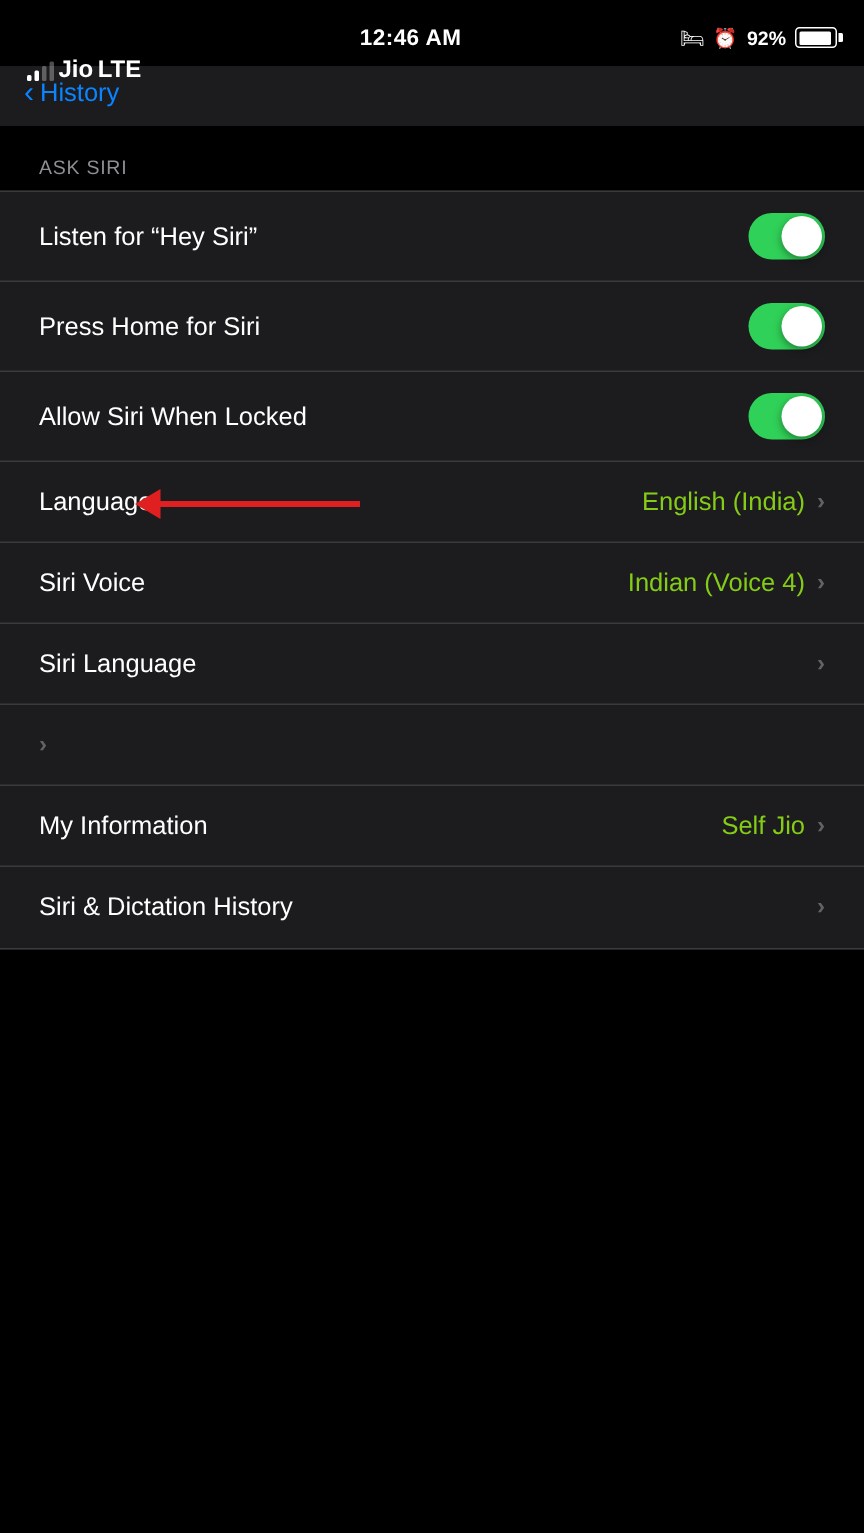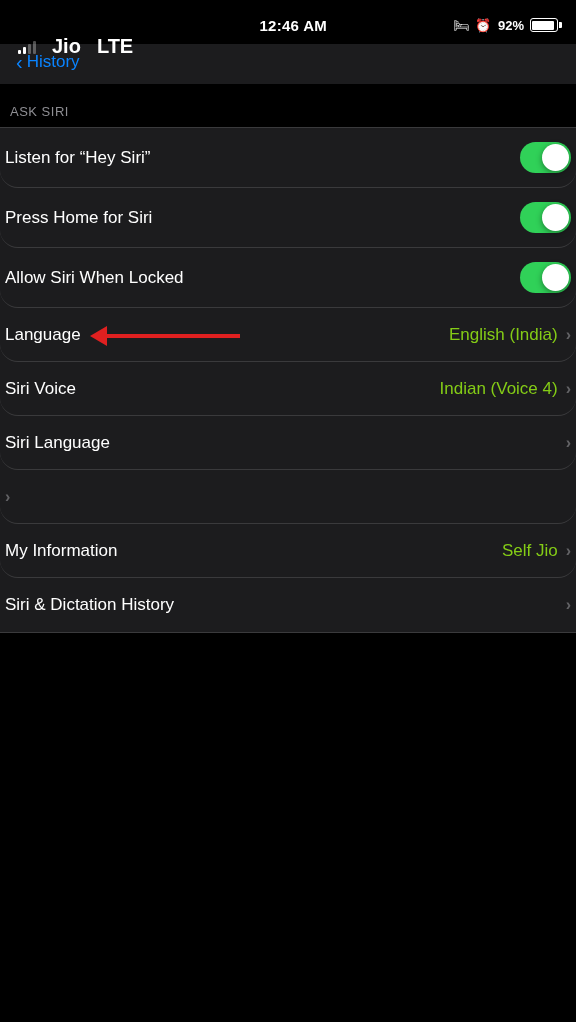--- a/index.html
+++ b/index.html
@@ -18,22 +18,22 @@
     .status-bar {
       display: flex;
       justify-content: space-between;
       align-items: center;
       padding: 12px 18px 6px 18px;
       height: 44px;
     }
     .status-left {
       display: flex;
       align-items: center;
-      gap: 16px;
-      font-size: 20px;
+      gap: 3px;
+      font-size: 16px;
       font-weight: 600;
       margin-top: 43px;
     }
     .signal-bars {
       display: flex;
       align-items: flex-end;
       gap: 2px;
       height: 14px;
     }
     .signal-bars span {
@@ -117,44 +117,43 @@
       flex: 1;
       text-align: center;
       font-size: 22px;
       font-weight: 700;
       color: #fff;
       margin-right: 70px;
     }
 
     
     .section-header {
-      padding: 20px 18px 8px 10px;
+      padding: 20px 18px 8px 26px;
       font-size: 13px;
       color: #8e8e93;
       letter-spacing: 0.5px;
       text-transform: uppercase;
       background: #000;
     }
 
     .settings-group {
       background: #1c1c1e;
       border-top: 0.5px solid #3a3a3c;
       border-bottom: 0.5px solid #3a3a3c;
     }
 
     .settings-row {
       display: flex;
       align-items: center;
       justify-content: space-between;
-      padding: 14px 5px;
+      padding: 14px 26px;
       min-height: 54px;
       border-bottom: 0.5px solid #3a3a3c;
       position: relative;
       cursor: pointer;
-      border-radius: 18px;
     }
     .settings-row:last-child {
       border-bottom: none;
     }
 
     .row-label {
       font-size: 17px;
       color: #fff;
       font-weight: 400;
     }

